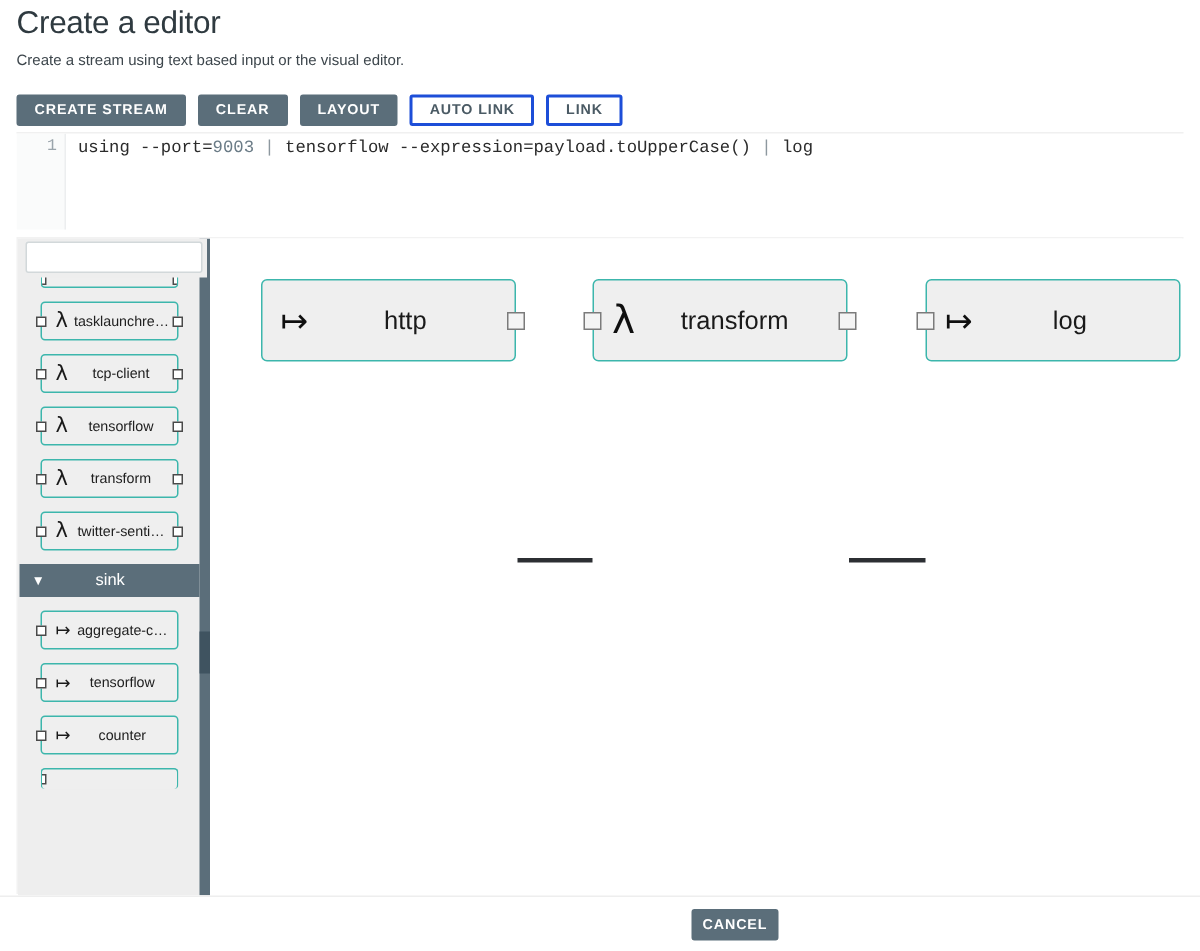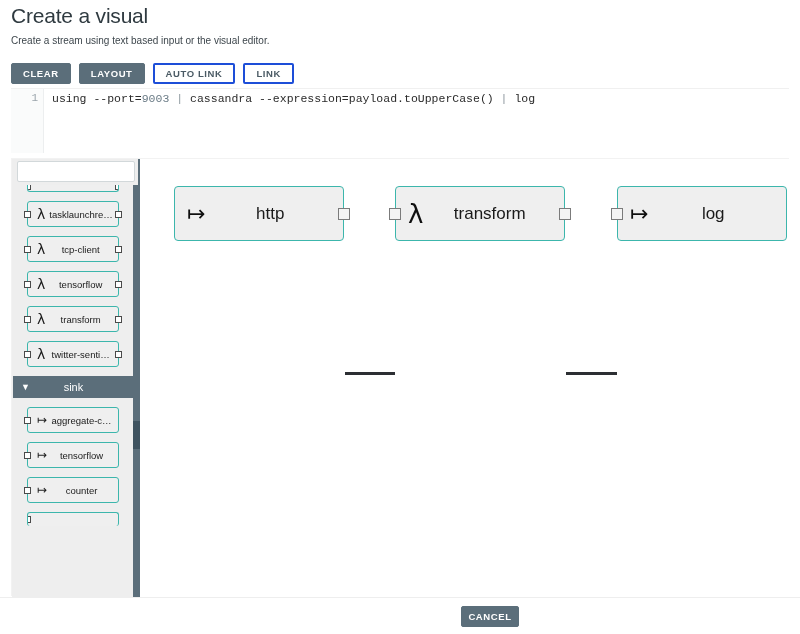--- a/index.html
+++ b/index.html
@@ -223,35 +223,36 @@
     font-size: 9.5px; font-weight: bold; letter-spacing: 0.6px;
     display: flex; align-items: center; justify-content: center;
     cursor: pointer;
   }
 </style>
 </head>
 <body>
 
 <div id="app">
 
-  <div class="page-title">Create a visual</div>
+  <div class="page-title">Create a editor</div>
   <div class="page-subtitle">Create a stream using text based input or the visual editor.</div>
 
   <div class="toolbar">
+    <div class="tbtn filled">CREATE STREAM</div>
     <div class="tbtn filled">CLEAR</div>
     <div class="tbtn filled">LAYOUT</div>
     <div class="tbtn outline">AUTO LINK</div>
     <div class="tbtn outline">LINK</div>
   </div>
 
   <div class="editor">
     <div class="editor-gutter">
       <span class="editor-linenum">1</span>
     </div>
-    <div class="editor-code"><span>using --port=</span><span class="num">9003</span><span> </span><span class="pipe">|</span><span> cassandra --expression=payload.toUpperCase() </span><span class="pipe">|</span><span> log</span></div>
+    <div class="editor-code"><span>using --port=</span><span class="num">9003</span><span> </span><span class="pipe">|</span><span> tensorflow --expression=payload.toUpperCase() </span><span class="pipe">|</span><span> log</span></div>
   </div>
 
   <div class="main">
 
     <div class="palette">
 
       <div class="palette-search-wrap">
         <input class="palette-search" type="text" placeholder="" style="">
       </div>
 

